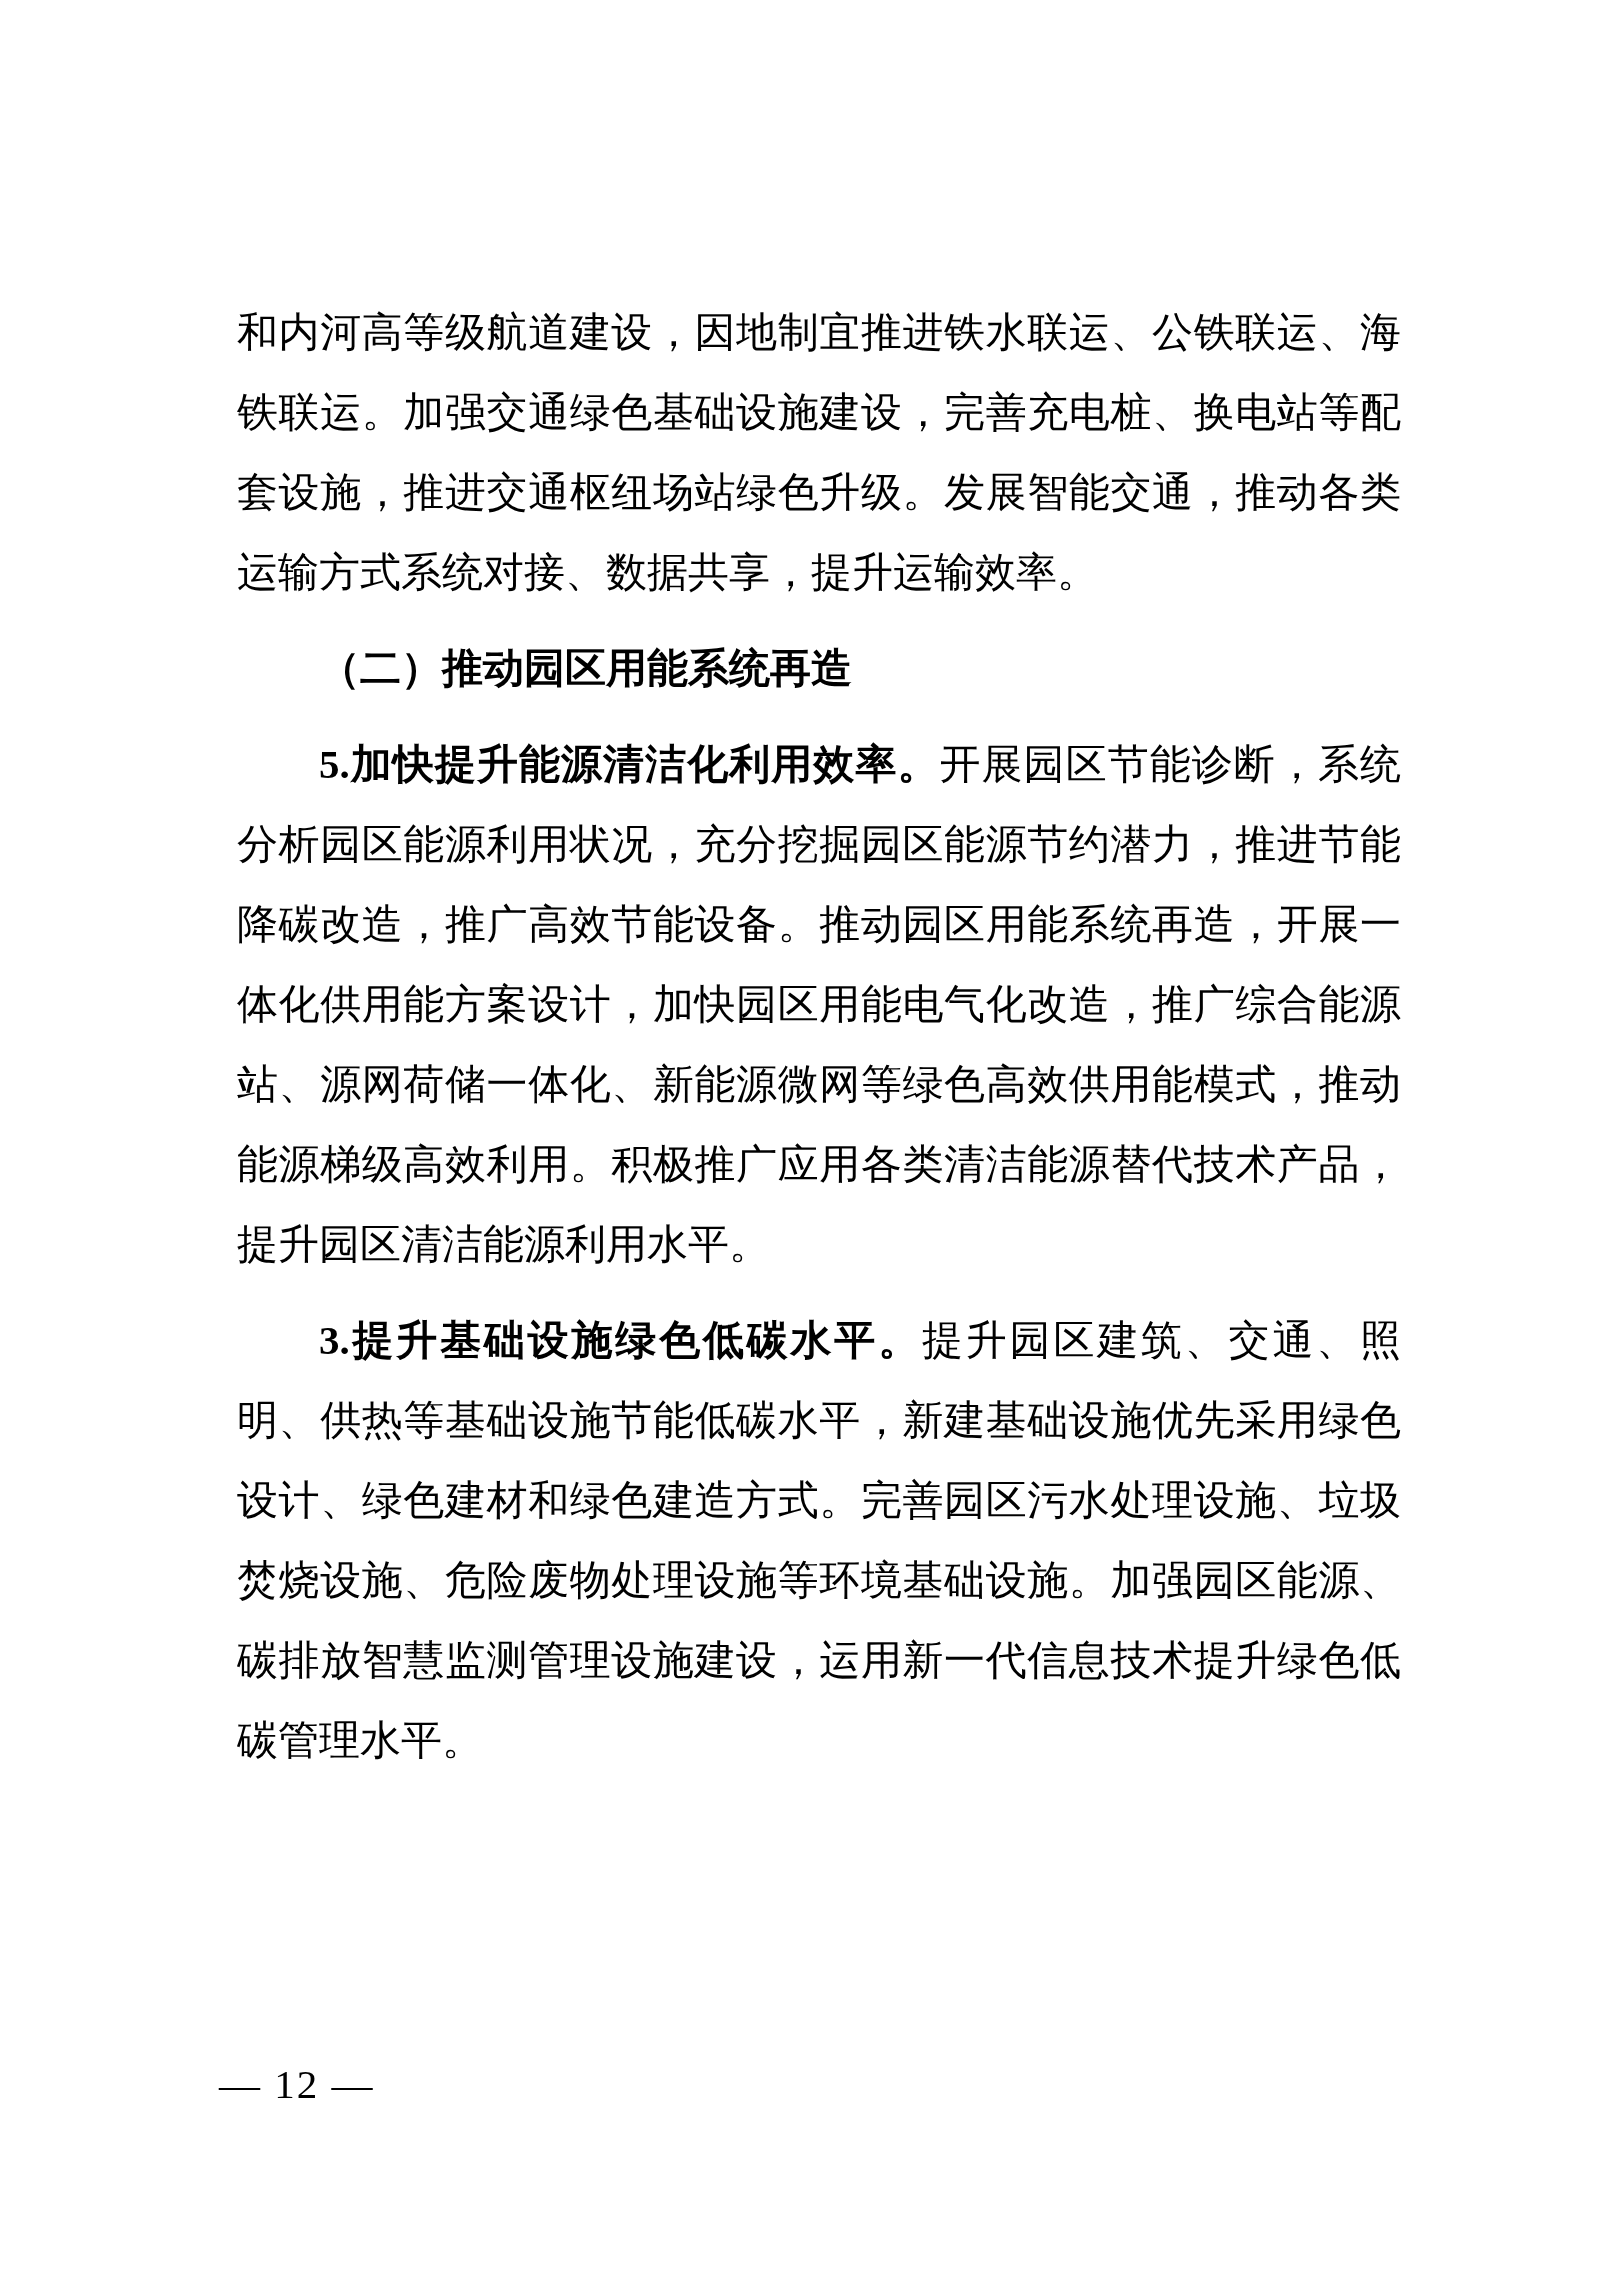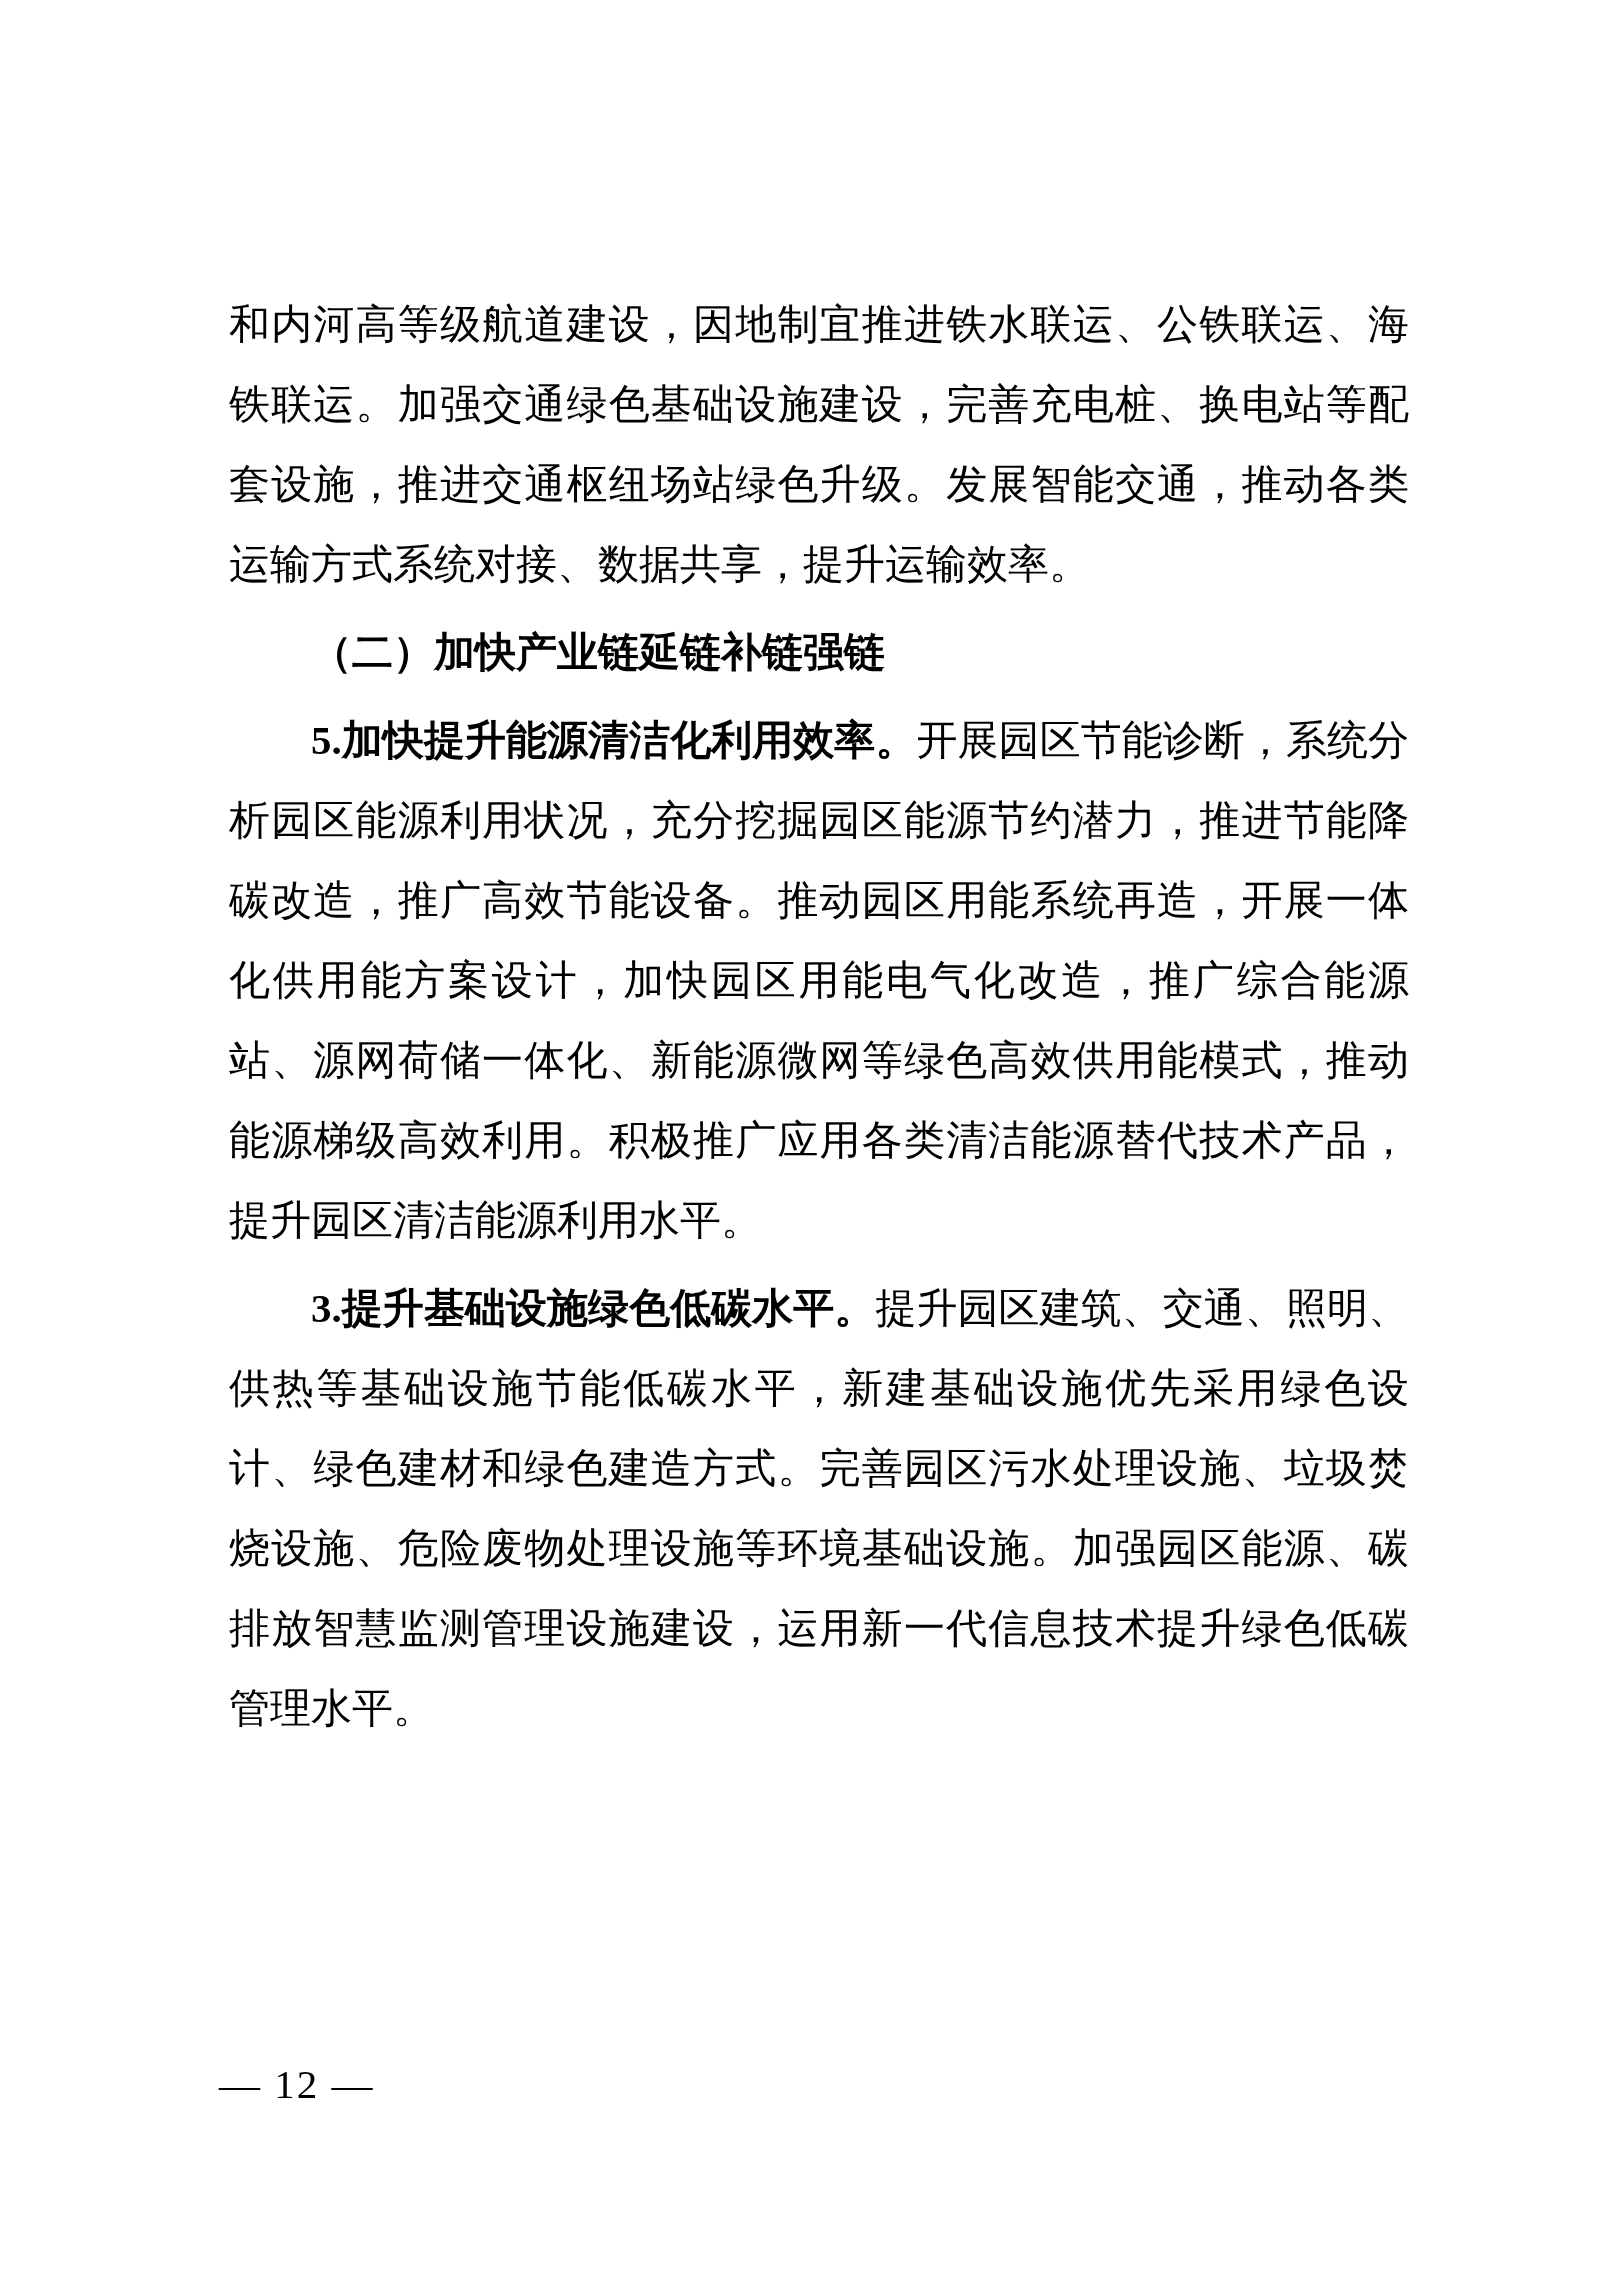--- a/index.html
+++ b/index.html
@@ -21,21 +21,21 @@
     left: 221px;
     top: 276px;
     width: 1196px;
     font-size: 41px;
     line-height: 80px;
     text-align: justify;
     text-justify: inter-character;
     letter-spacing: 0;
   }
   .para {
-    margin: 8px;
+    margin: 16px;
     padding: 0;
   }
   .para.indent {
     text-indent: 82px; 
   }
   .para.no-indent {
     text-indent: 0;
   }
   .heading {
     font-weight: bold;
@@ -55,21 +55,21 @@
   }
 </style>
 </head>
 <body>
 
 <div class="page">
   <div class="content">
 
     <p class="para no-indent">和内河高等级航道建设，因地制宜推进铁水联运、公铁联运、海铁联运。加强交通绿色基础设施建设，完善充电桩、换电站等配套设施，推进交通枢纽场站绿色升级。发展智能交通，推动各类运输方式系统对接、数据共享，提升运输效率。</p>
 
-    <p class="para indent heading">（二）加快产业链延链补链强链</p>
+    <p class="para indent heading">（二）推动园区用能系统再造</p>
 
     <p class="para indent"><span class="lead">5.加快提升能源清洁化利用效率。</span><span>开展园区节能诊断，系统分析园区能源利用状况，充分挖掘园区能源节约潜力，推进节能降碳改造，推广高效节能设备。推动园区用能系统再造，开展一体化供用能方案设计，加快园区用能电气化改造，推广综合能源站、源网荷储一体化、新能源微网等绿色高效供用能模式，推动能源梯级高效利用。积极推广应用各类清洁能源替代技术产品，提升园区清洁能源利用水平。</span></p>
 
 
     <p class="para indent"><span class="lead">3.提升基础设施绿色低碳水平。</span><span>提升园区建筑、交通、照明、供热等基础设施节能低碳水平，新建基础设施优先采用绿色设计、绿色建材和绿色建造方式。完善园区污水处理设施、垃圾焚烧设施、危险废物处理设施等环境基础设施。加强园区能源、碳排放智慧监测管理设施建设，运用新一代信息技术提升绿色低碳管理水平。</span></p>
 
   </div>
 
   <div class="footer">— 12 —</div>
 </div>

